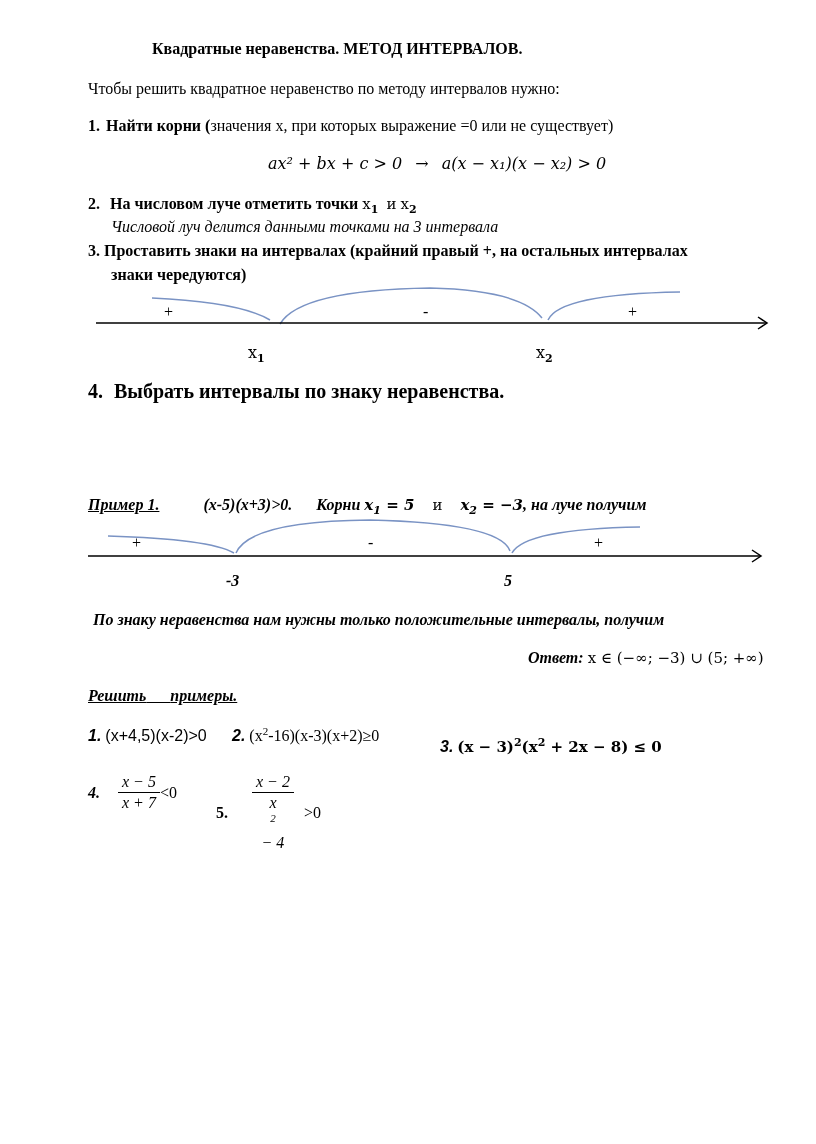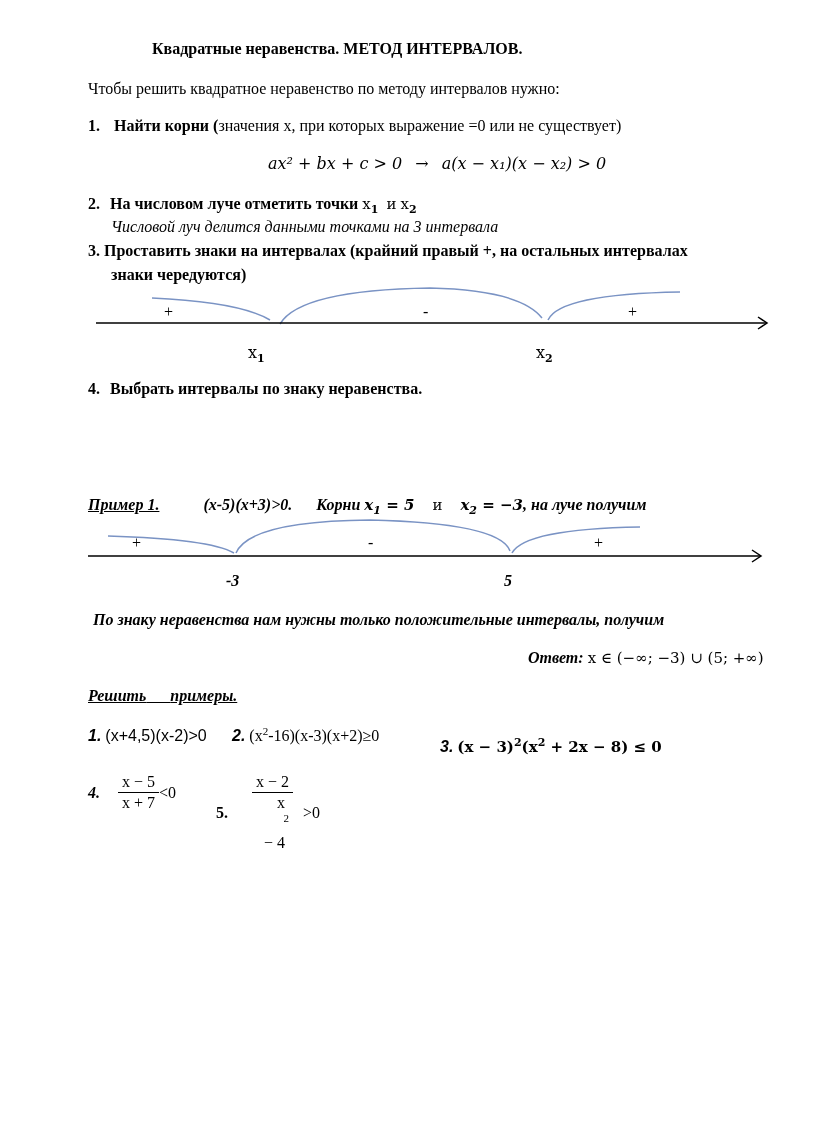--- a/index.html
+++ b/index.html
@@ -5,35 +5,35 @@
   html, body { margin: 0; padding: 0; background: #ffffff; }
   body { width: 816px; height: 1144px; position: relative; overflow: hidden;
          font-family: "Liberation Serif", serif; color: #000; font-size: 16px; }
   .abs { position: absolute; white-space: nowrap; }
   .b { font-weight: bold; }
   .i { font-style: italic; }
   .u { text-decoration: underline; }
   .cam { font-family: "DejaVu Serif", serif; font-size: 15px; }
   .calibri { font-family: "Liberation Sans", sans-serif; }
   sub, sup { font-size: 11px; line-height: 0; }
-  .frac { display: inline-block; vertical-align: middle; text-align: right; }
+  .frac { display: inline-block; vertical-align: middle; text-align: center; font-style: italic; }
   .frac span { display: block; padding: 0 4px; line-height: 20px; }
   .frac .num { border-bottom: 1px solid #000; }
   svg text { font-family: "Liberation Serif", serif; }
 </style>
 </head>
 <body>
 
 <div class="abs b" style="left:152px; top:40px; font-size:16px;">Квадратные неравенства. МЕТОД ИНТЕРВАЛОВ.</div>
 
 <div class="abs" style="left:88px; top:80px; font-size:16px;">Чтобы решить квадратное неравенство по методу интервалов нужно:</div>
 
 <div class="abs" style="left:88px; top:117px; font-size:16px;">
   <span class="b">1.</span>
-  <span class="b" style="margin-left:10px;">Найти корни (</span><span>значения х, при которых выражение =0 или не существует)</span>
+  <span class="b" style="margin-left:2px;">Найти корни (</span><span>значения х, при которых выражение =0 или не существует)</span>
 </div>
 
 <div class="abs cam i" style="left:268px; top:154px; font-size:16px;">
   <span>ax² + bx + c &gt; 0</span>
   <span style="margin:0 8px;">→</span>
   <span>a(x − x₁)(x − x₂) &gt; 0</span>
 </div>
 
 <div class="abs" style="left:88px; top:195px; font-size:16px;">
   <span class="b">2.</span>
@@ -56,21 +56,21 @@
   <path d="M548 40 Q560 14 680 12" fill="none" stroke="#7a93c4" stroke-width="1.5"></path>
   <line x1="96" y1="43" x2="766" y2="43" stroke="#000" stroke-width="1.5"></line>
   <path d="M758 37 L767 43 L758 49" fill="none" stroke="#000" stroke-width="1.5"></path>
   <text x="164" y="37" font-size="16">+</text>
   <text x="423" y="37" font-size="16">-</text>
   <text x="628" y="37" font-size="16">+</text>
 </svg>
 <div class="abs cam" style="left:248px; top:343px; font-size:16px;"><span>x</span><sub class="b">1</sub></div>
 <div class="abs cam" style="left:536px; top:343px; font-size:16px;"><span>x</span><sub class="b">2</sub></div>
 
-<div class="abs b" style="left:88px; top:380px; font-size:16px;">
+<div class="abs b" style="left:88px; top:380px; font-size:20px;">
   <span>4.</span>
   <span style="margin-left:6px;">Выбрать интервалы по знаку неравенства.</span>
 </div>
 
 <div class="abs b i" style="left:88px; top:496px; font-size:16px;">
   <span class="u">Пример 1.</span>
   <span style="margin-left:40px;">(x-5)(x+3)&gt;0.</span>
   <span style="margin-left:20px;">Корни</span>
   <span class="cam"><span>x</span><sub>1</sub> <span>= 5</span></span>
   <span class="cam" style="font-style:normal; font-weight:normal; margin:0 14px;">и</span>

